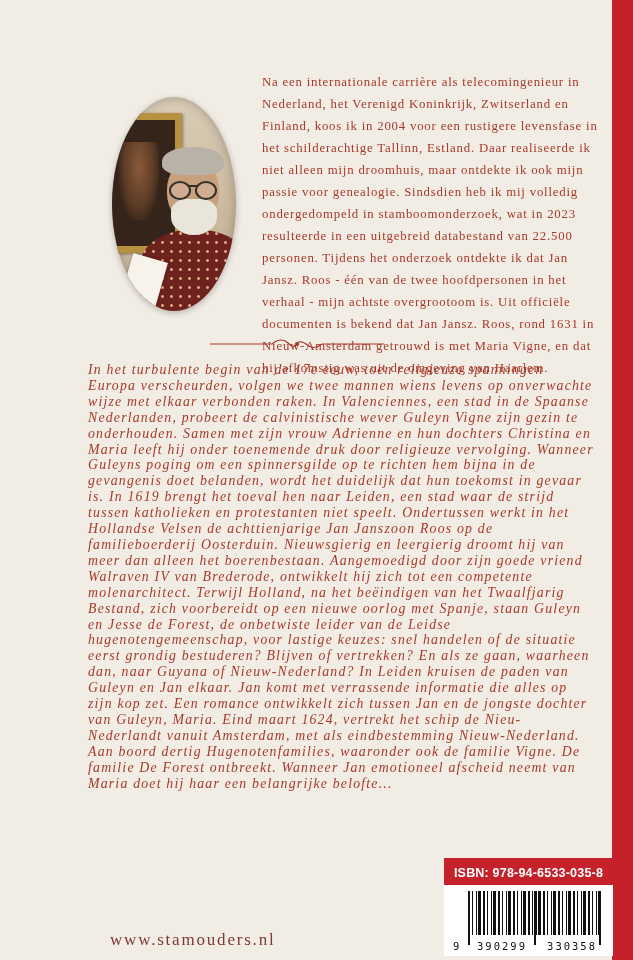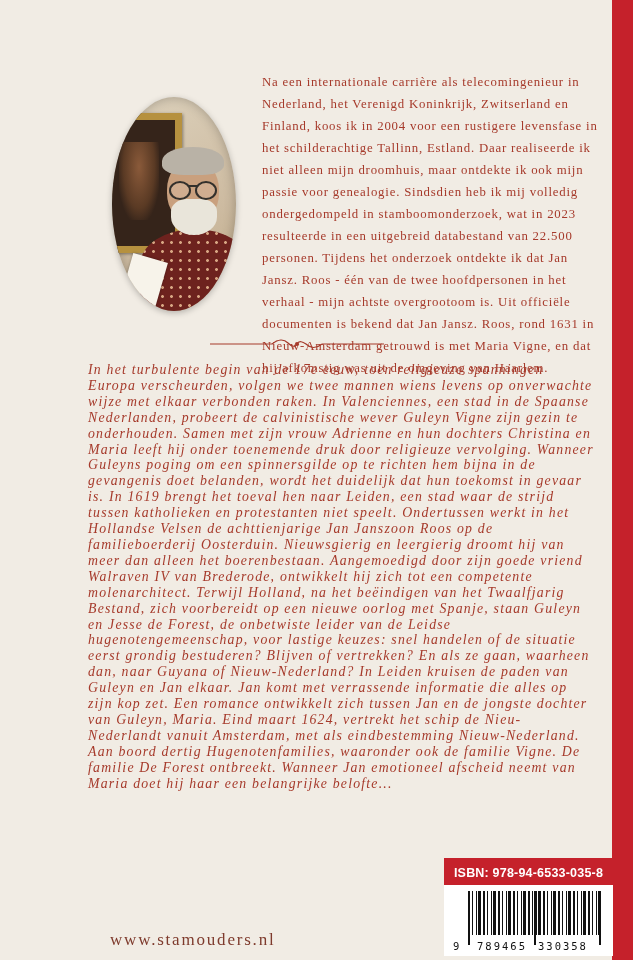--- a/index.html
+++ b/index.html
@@ -117,21 +117,21 @@
   }
   .barcode-box .g-left  { left: 24px; }
   .barcode-box .g-mid   { left: 90px; }
   .barcode-box .g-right { left: 155px; }
   .barcode-digits {
     position: absolute; left: 0; right: 0; bottom: 4px; height: 12px;
     font-family: "DejaVu Sans Mono", monospace; font-size: 10.5px; color: #111;
   }
   .barcode-digits .bd-lead { position: absolute; left: 9px; }
   .barcode-digits .bd-g1 { position: absolute; left: 28px; width: 60px; text-align: center; letter-spacing: 2px; background:#fff; }
-  .barcode-digits .bd-g2 { position: absolute; left: 94px; width: 59px; text-align: left; letter-spacing: 2px; background:#fff; }
+  .barcode-digits .bd-g2 { position: absolute; left: 94px; width: 59px; text-align: right; letter-spacing: 2px; background:#fff; }
 </style>
 </head>
 <body>
 
 <div class="spine"></div>
 
 <div class="portrait">
   <div class="frame"></div>
   <div class="shirt"></div>
   <div class="paper"></div>
@@ -161,16 +161,16 @@
 
 <div class="isbn-label">ISBN: 978-94-6533-035-8</div>
 
 <div class="barcode-box">
   <div class="bars"></div>
   <span class="guard g-left"></span>
   <span class="guard g-mid"></span>
   <span class="guard g-right"></span>
   <div class="barcode-digits">
     <span class="bd-lead">9</span>
-    <span class="bd-g1">789465</span>
+    <span class="bd-g1">390299</span>
     <span class="bd-g2">330358</span>
   </div>
 </div>
 
 </body></html>

